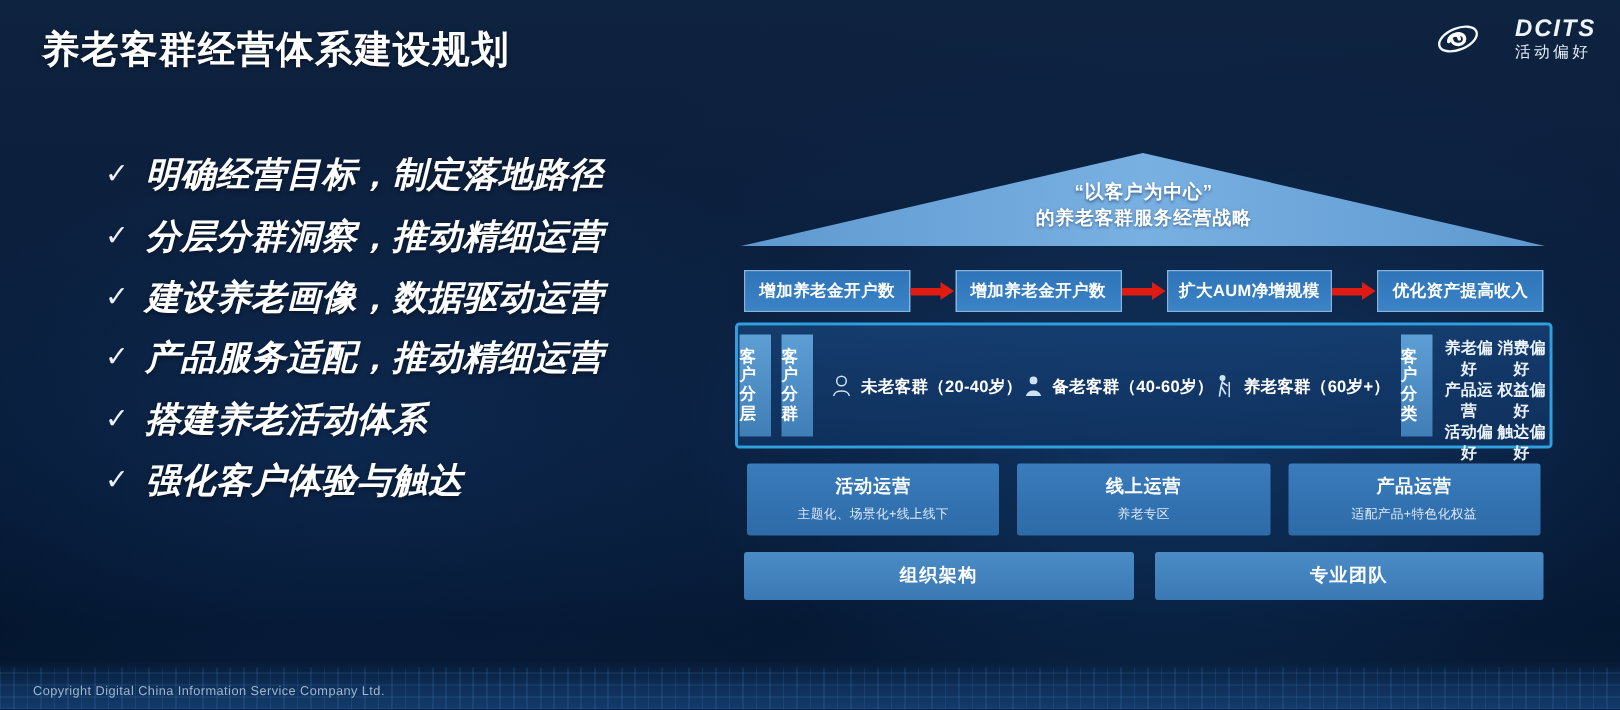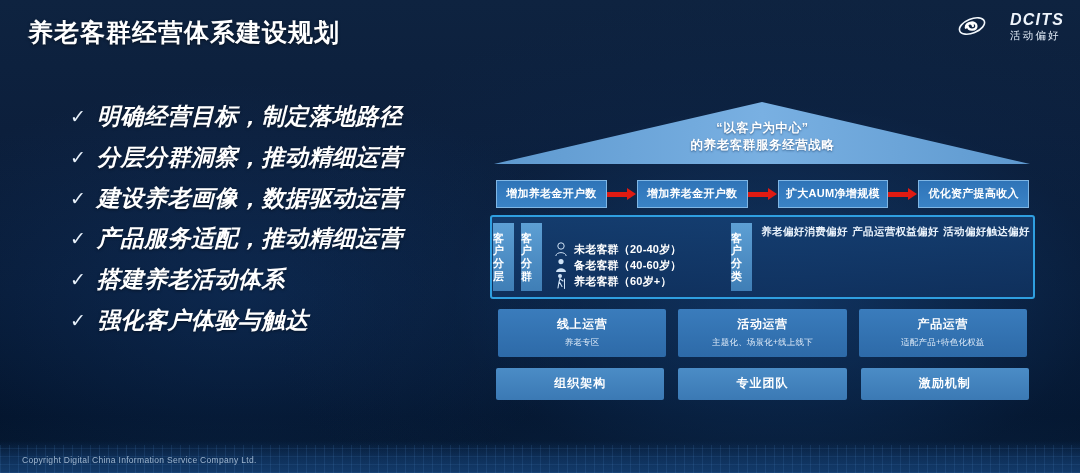--- a/index.html
+++ b/index.html
@@ -104,26 +104,26 @@
   .pyr-wrap svg { position:absolute; left:0; top:0; }
   .pyr-lbl {
     position:absolute; left:0; right:0; text-align:center;
     font-size:11px; font-weight:bold; color:#ffffff; letter-spacing:.4px;
     text-shadow:0 1px 2px rgba(8,32,64,.6);
   }
   .pyr-l1 { top:6px; }
   .pyr-l2 { top:31px; }
   .pyr-l3 { top:56px; }
 
-  .segs { flex:0 0 175px; display:flex; flex-direction:column; justify-content:flex-end; padding:2px 0 2px 5px; }
+  .segs { flex:0 0 175px; display:flex; flex-direction:row; justify-content:flex-end; padding:2px 0 2px 5px; }
   .seg { display:flex; align-items:center; gap:6px; }
   .seg .pic { width:14px; height:16px; flex:0 0 14px; }
   .seg .name { font-size:11px; color:#ffffff; font-weight:bold; white-space:nowrap; letter-spacing:.2px; }
 
-  .prefs { flex:1 1 auto; display:flex; justify-content:space-around; padding:2px 0; }
+  .prefs { flex:1 1 auto; display:flex; flex-direction:column; justify-content:space-around; padding:2px 0; }
   .pref-row { display:flex; }
   .pref { flex:1 1 0; text-align:center; font-size:10.5px; color:#eaf3fc; font-weight:bold; letter-spacing:.3px; }
 
   .ops-row { display:flex; gap:12px; margin-top:10px; padding:0 8px; }
   .op-card {
     flex:1 1 0; text-align:center;
     background:linear-gradient(180deg,#3a7cbc 0%,#2d6aa8 100%);
     border-radius:2px;
     padding:7px 3px 8px;
   }
@@ -284,36 +284,35 @@
         <div class="pref-row">
           <span class="pref">活动偏好</span>
           <span class="pref">触达偏好</span>
         </div>
       </div>
 
     </div>
 
     <div class="ops-row">
       <div class="op-card">
+        <div class="op-title">活动运营</div>
+        <div class="op-sub">主题化、场景化+线上线下</div>
+      </div>
+      <div class="op-card">
         <div class="op-title">线上运营</div>
         <div class="op-sub">养老专区</div>
-      </div>
-      <div class="op-card">
-        <div class="op-title">活动运营</div>
-        <div class="op-sub">主题化、场景化+线上线下</div>
       </div>
       <div class="op-card">
         <div class="op-title">产品运营</div>
         <div class="op-sub">适配产品+特色化权益</div>
       </div>
     </div>
 
     <div class="base-row">
       <div class="base-card">组织架构</div>
       <div class="base-card">专业团队</div>
-      <div class="base-card">激励机制</div>
     </div>
 
   </div>
 
   <div class="copyright">Copyright  Digital China Information Service Company Ltd.</div>
 
 </div>
 
 </body></html>

